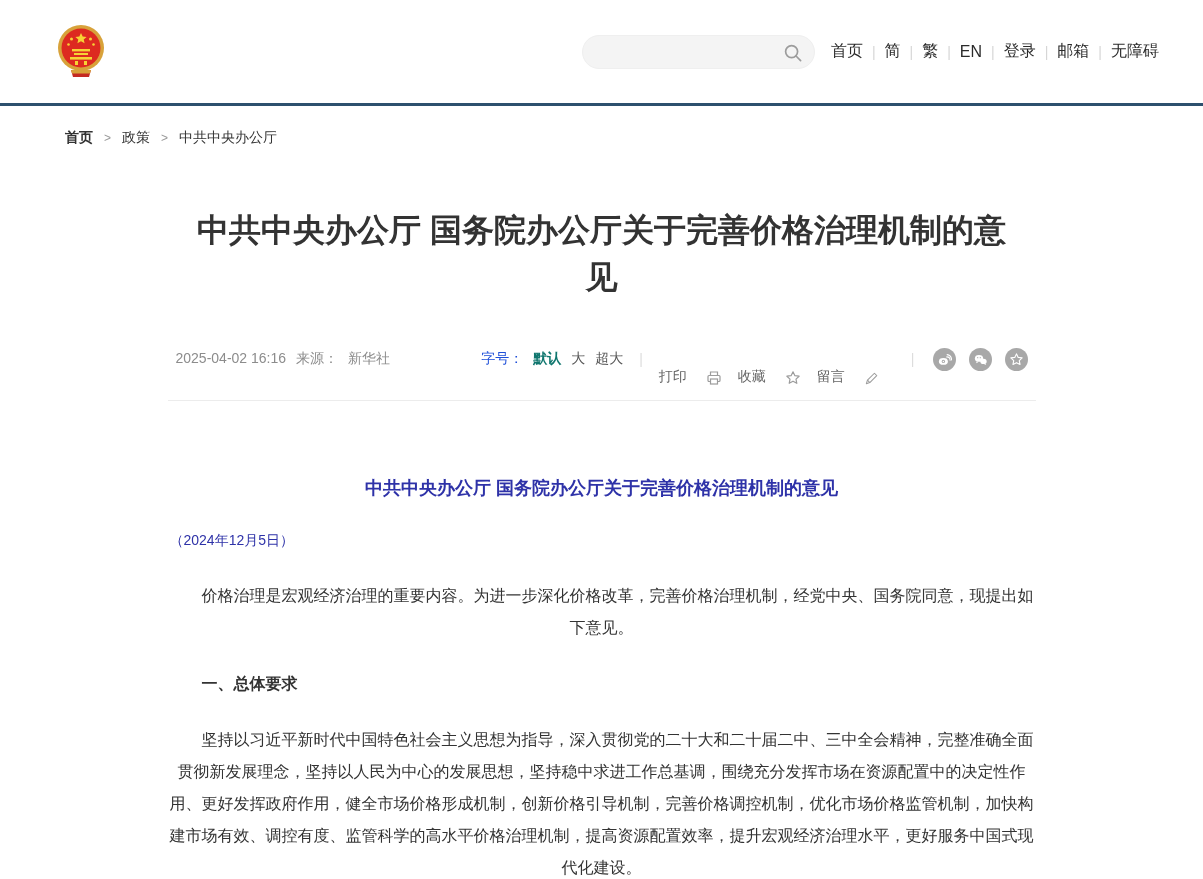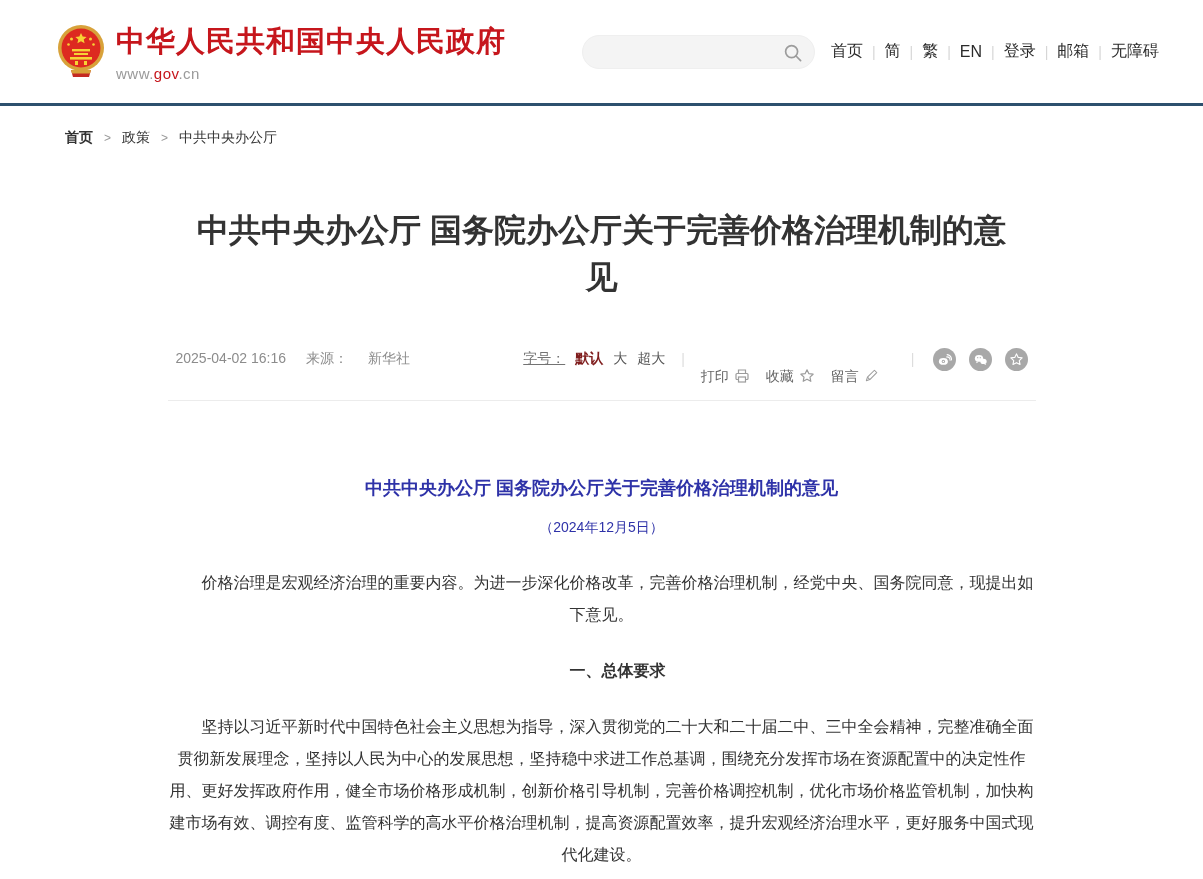--- a/index.html
+++ b/index.html
@@ -28,39 +28,39 @@
 
   
   .breadcrumb { padding:23px 0 18px 65px; font-size:14px; color:#333; display:flex; align-items:center; }
   .breadcrumb .crumb-home { font-weight:bold; }
   .breadcrumb .bsep { color:#999; margin:0 11px; font-size:12px; }
 
   
   main { width:868px; margin:0 auto; }
   .page-title { margin-top:42px; padding:0 20px; text-align:center; font-size:32px; line-height:47px; font-weight:bold; color:#333; }
   .meta-row { margin-top:31px; display:flex; justify-content:space-between; align-items:center; padding:0 8px 14px 8px; border-bottom:1px solid #ececec; font-size:14px; }
-  .meta-left { color:#8c8c8c; display:flex; gap:20px; white-space:nowrap; }
+  .meta-left { color:#8c8c8c; display:flex; gap:10px; white-space:nowrap; }
   .meta-right { display:flex; align-items:center; white-space:nowrap; color:#666; }
-  .fs-label { color:#737373;text-decoration:underline; }
+  .fs-label { color:#1d4ed8; }
   .fs-opt { color:#555; margin-left:10px; cursor:pointer; }
-  .fs-opt.active { color:#7f1d1d; font-weight:bold; }
+  .fs-opt.active { color:#0f766e; font-weight:bold; }
   .vdiv { color:#ddd; margin:0 16px; }
-  .tool { display:inline-flex; align-items:flex-start; gap:5px; color:#666; cursor:pointer; margin-right:16px;margin-top:36px; }
+  .tool { display:inline-flex; align-items:flex-end; gap:19px; color:#666; cursor:pointer; margin-right:16px;margin-top:36px; }
   .tool:last-of-type { margin-right:0; }
   .tool svg { display:block; }
   .share { display:flex; align-items:center; gap:13px; margin-left:2px; }
   .share-btn { width:23px; height:23px; border-radius:50%; background:#a8a8a8; display:flex; align-items:center; justify-content:center; cursor:pointer; }
   .share-btn svg { display:block; }
 
   article { padding:44px 2px 0 2px; font-size:16px; line-height:32px; color:#333; }
   article p { text-indent:32px; }
   .doc-title { text-align:center; text-indent:0 !important; color:#2e32a8; font-weight:bold; font-size:18px; margin-top:27px; }
-  .doc-date  { text-align:center; text-indent:0 !important; color:#2e32a8; font-size:14px; margin-top:7px; }
+  .doc-date  { text-align:left; text-indent:0 !important; color:#2e32a8; font-size:14px; margin-top:20px; }
   .para { margin-top:24px;text-align:center; }
-  .sec-heading { font-size:16px; font-weight:bold; color:#333; text-indent:32px; margin-top:24px; line-height:32px;text-align:center; }
+  .sec-heading { font-size:16px; font-weight:bold; color:#333; text-indent:32px; margin-top:24px; line-height:32px; }
 </style>
 </head>
 <body>
 
 <header class="site-header">
   <div class="header-inner">
     <a class="brand">
       <svg class="brand-emblem" viewBox="0 0 48 55">
         <circle cx="24" cy="24" r="23" fill="#d8a23a"></circle>
         <circle cx="24" cy="24" r="19.5" fill="#dd2a20"></circle>
@@ -70,24 +70,20 @@
         <circle cx="11.5" cy="20.5" r="1.3" fill="#f6d335"></circle>
         <circle cx="36.5" cy="20.5" r="1.3" fill="#f6d335"></circle>
         <rect x="15" y="25" width="18" height="2.4" fill="#f6d335"></rect>
         <rect x="17" y="29" width="14" height="2" fill="#f6d335"></rect>
         <rect x="13" y="33" width="22" height="2.6" fill="#f6d335"></rect>
         <rect x="18" y="37" width="3" height="4" fill="#f6d335"></rect>
         <rect x="27" y="37" width="3" height="4" fill="#f6d335"></rect>
         <path d="M14 46h20l-2 7h-16z" fill="#c42a22"></path>
         <path d="M14 46h20l-1 3.5h-18z" fill="#d8a23a"></path>
       </svg>
-      <div class="brand-text">
-        <div class="site-title">中华人民共和国中央人民政府</div>
-        <div class="site-url"><span>www.</span><span class="red">gov</span><span>.cn</span></div>
-      </div>
     </a>
     <div class="header-right">
       <div class="searchbox">
         <input type="text" value="" style="">
         <svg class="mag" viewBox="0 0 20 20">
           <circle cx="8.6" cy="8.6" r="6" stroke="#9c9c9c" stroke-width="1.7" fill="none"></circle>
           <line x1="13" y1="13" x2="17.6" y2="17.6" stroke="#9c9c9c" stroke-width="1.7" stroke-linecap="round"></line>
         </svg>
       </div>
       <nav class="top-nav">

